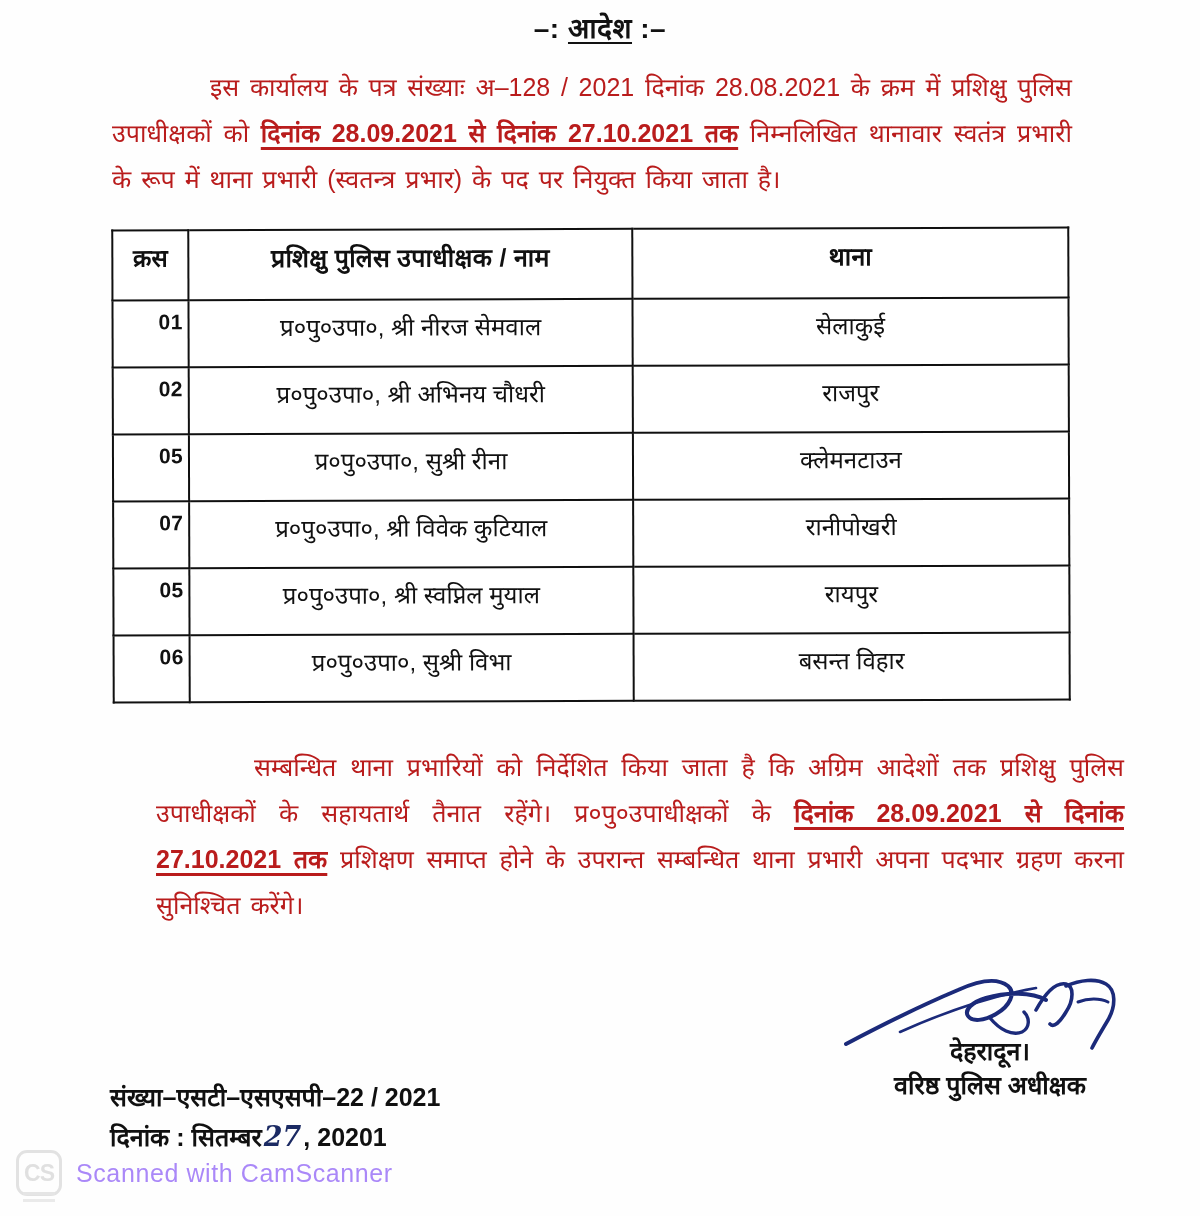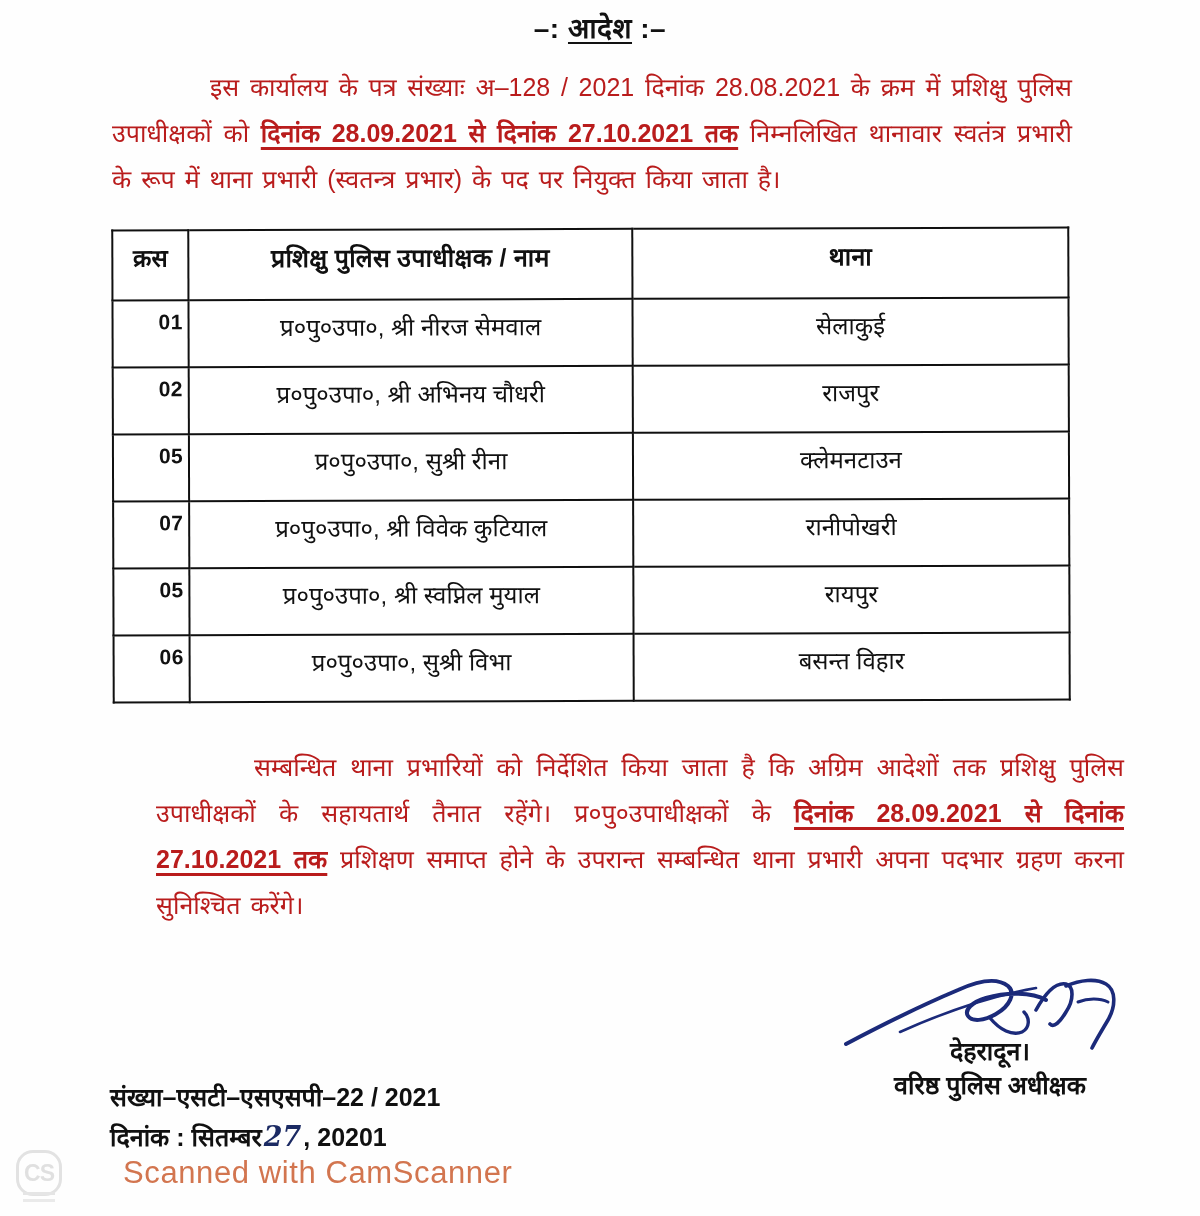--- a/index.html
+++ b/index.html
@@ -173,21 +173,21 @@
     display: flex;
     align-items: center;
     gap: 14px;
     opacity: 0.72;
     user-select: none;
   }
   .cs-badge {
     width: 46px;
     height: 46px;
     border: 3px solid #d8d8d8;
-    border-radius: 17px;
+    border-radius: 11px;
     display: flex;
     align-items: center;
     justify-content: center;
     position: relative;
     flex: 0 0 auto;
   }
   .cs-badge span {
     font-size: 23px;
     font-weight: 700;
     color: #d5d5d5;
@@ -198,25 +198,24 @@
     content: "";
     position: absolute;
     left: 4px;
     right: 4px;
     bottom: -9px;
     height: 4px;
     border-top: 3px solid #dcdcdc;
     border-bottom: 3px solid #e3e3e3;
   }
   .wm-text {
-    font-size: 31px;
-    color: #c2410c;
+    font-size: 25px;
+    color: #8b5cf6;
     letter-spacing: 0.6px;
     white-space: nowrap;
-    margin-left: 47px;
   }
 </style>
 </head>
 <body>
 
 <div class="page">
 
   <div class="doc-title">
     <span>–: </span><span class="u">आदेश</span><span> :–</span>
   </div>

